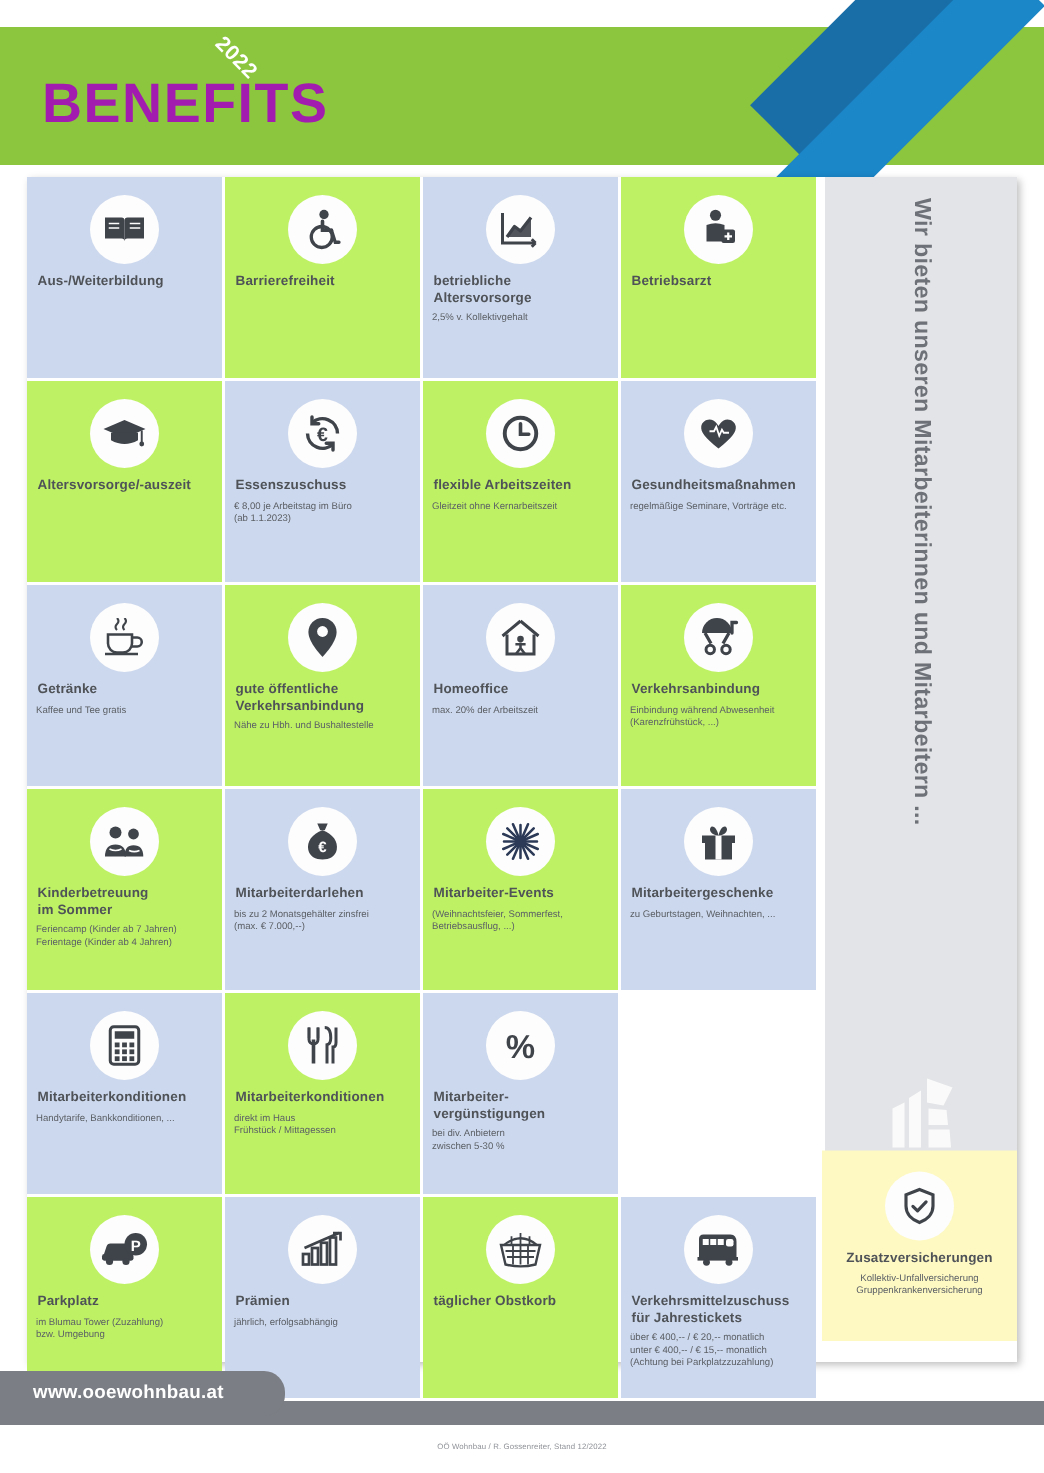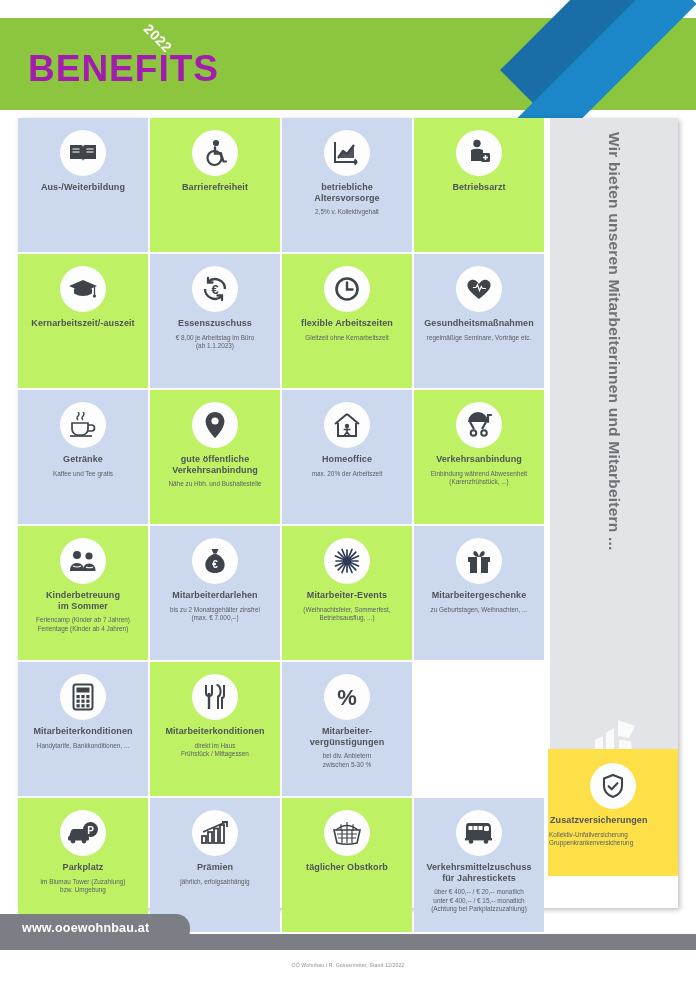--- a/index.html
+++ b/index.html
@@ -49,21 +49,21 @@
 
   
   .grid{
     position:absolute; left:0; top:0; width:528px; height:790px;
   }
   .row{ display:flex; width:528px; }
   .tile{
     position:relative;
     width:130px; height:134px; margin:0 2px 2px 0;
     padding:10px 5px 6px;
-    text-align:center;
+    text-align:left;
   }
   .tile.blue { background:#ccd8ed; }
   .tile.green{ background:#bef264; }
 
   .icon-circle{
     width:46px; height:46px; border-radius:50%;
     background:#fdfdfd; margin:2px auto 6px;
     display:flex; align-items:center; justify-content:center;
   }
   .icon-circle svg{ display:block; }
@@ -92,22 +92,22 @@
   }
   .claim-logo{
     position:absolute; left:50%; bottom:6px; transform:translateX(-50%);
     opacity:.85;
   }
   .claim-underline{
     position:absolute; left:530px; top:660px; width:130px; height:3px;
     background:#8cc63f;
   }
   .claim-tile{
-    position:absolute; left:530px; top:631px; width:130px; height:127px;
-    background:#fde047; padding-top:12px;
+    position:absolute; left:530px; top:649px; width:130px; height:127px;
+    background:#fef9c3; text-align:center; padding-top:12px;
   }
 
   
   .footer-bar{
     position:absolute; left:0; top:934px; width:696px; height:16px;
     background:#7b7e84;
   }
   .footer-tab{
     position:absolute; left:0; top:914px; height:30px; width:190px;
     background:#7b7e84;
@@ -186,21 +186,21 @@
       <div class="row">
         <div class="tile green">
           <div class="icon-circle">
             <svg width="30" height="24" viewBox="0 0 30 24">
               <path d="M15 3 L29 9 L15 15 L1 9 Z" fill="#3f434a"></path>
               <path d="M6 11.5 v5 q9 5 18 0 v-5" fill="#3f434a"></path>
               <path d="M26.5 10 v8" stroke="#3f434a" stroke-width="1.3"></path>
               <circle cx="26.5" cy="19" r="1.6" fill="#3f434a"></circle>
             </svg>
           </div>
-          <div class="tile-title">Kernarbeitszeit/-auszeit</div>
+          <div class="tile-title">Altersvorsorge/-auszeit</div>
         </div>
         <div class="tile blue">
           <div class="icon-circle">
             <svg width="28" height="28" viewBox="0 0 28 28">
               <path d="M24 14 a10 10 0 0 0 -17-7" fill="none" stroke="#3f434a" stroke-width="2.3"></path>
               <path d="M4 14 a10 10 0 0 0 17 7" fill="none" stroke="#3f434a" stroke-width="2.3"></path>
               <path d="M7 3 L7 7.5 L11.5 7.5" fill="none" stroke="#3f434a" stroke-width="2.3" stroke-linecap="round"></path>
               <path d="M21 25 L21 20.5 L16.5 20.5" fill="none" stroke="#3f434a" stroke-width="2.3" stroke-linecap="round"></path>
               <text x="14" y="19" font-size="13" font-weight="bold" fill="#3f434a" text-anchor="middle" font-family="Liberation Sans, sans-serif">€</text>
             </svg>

